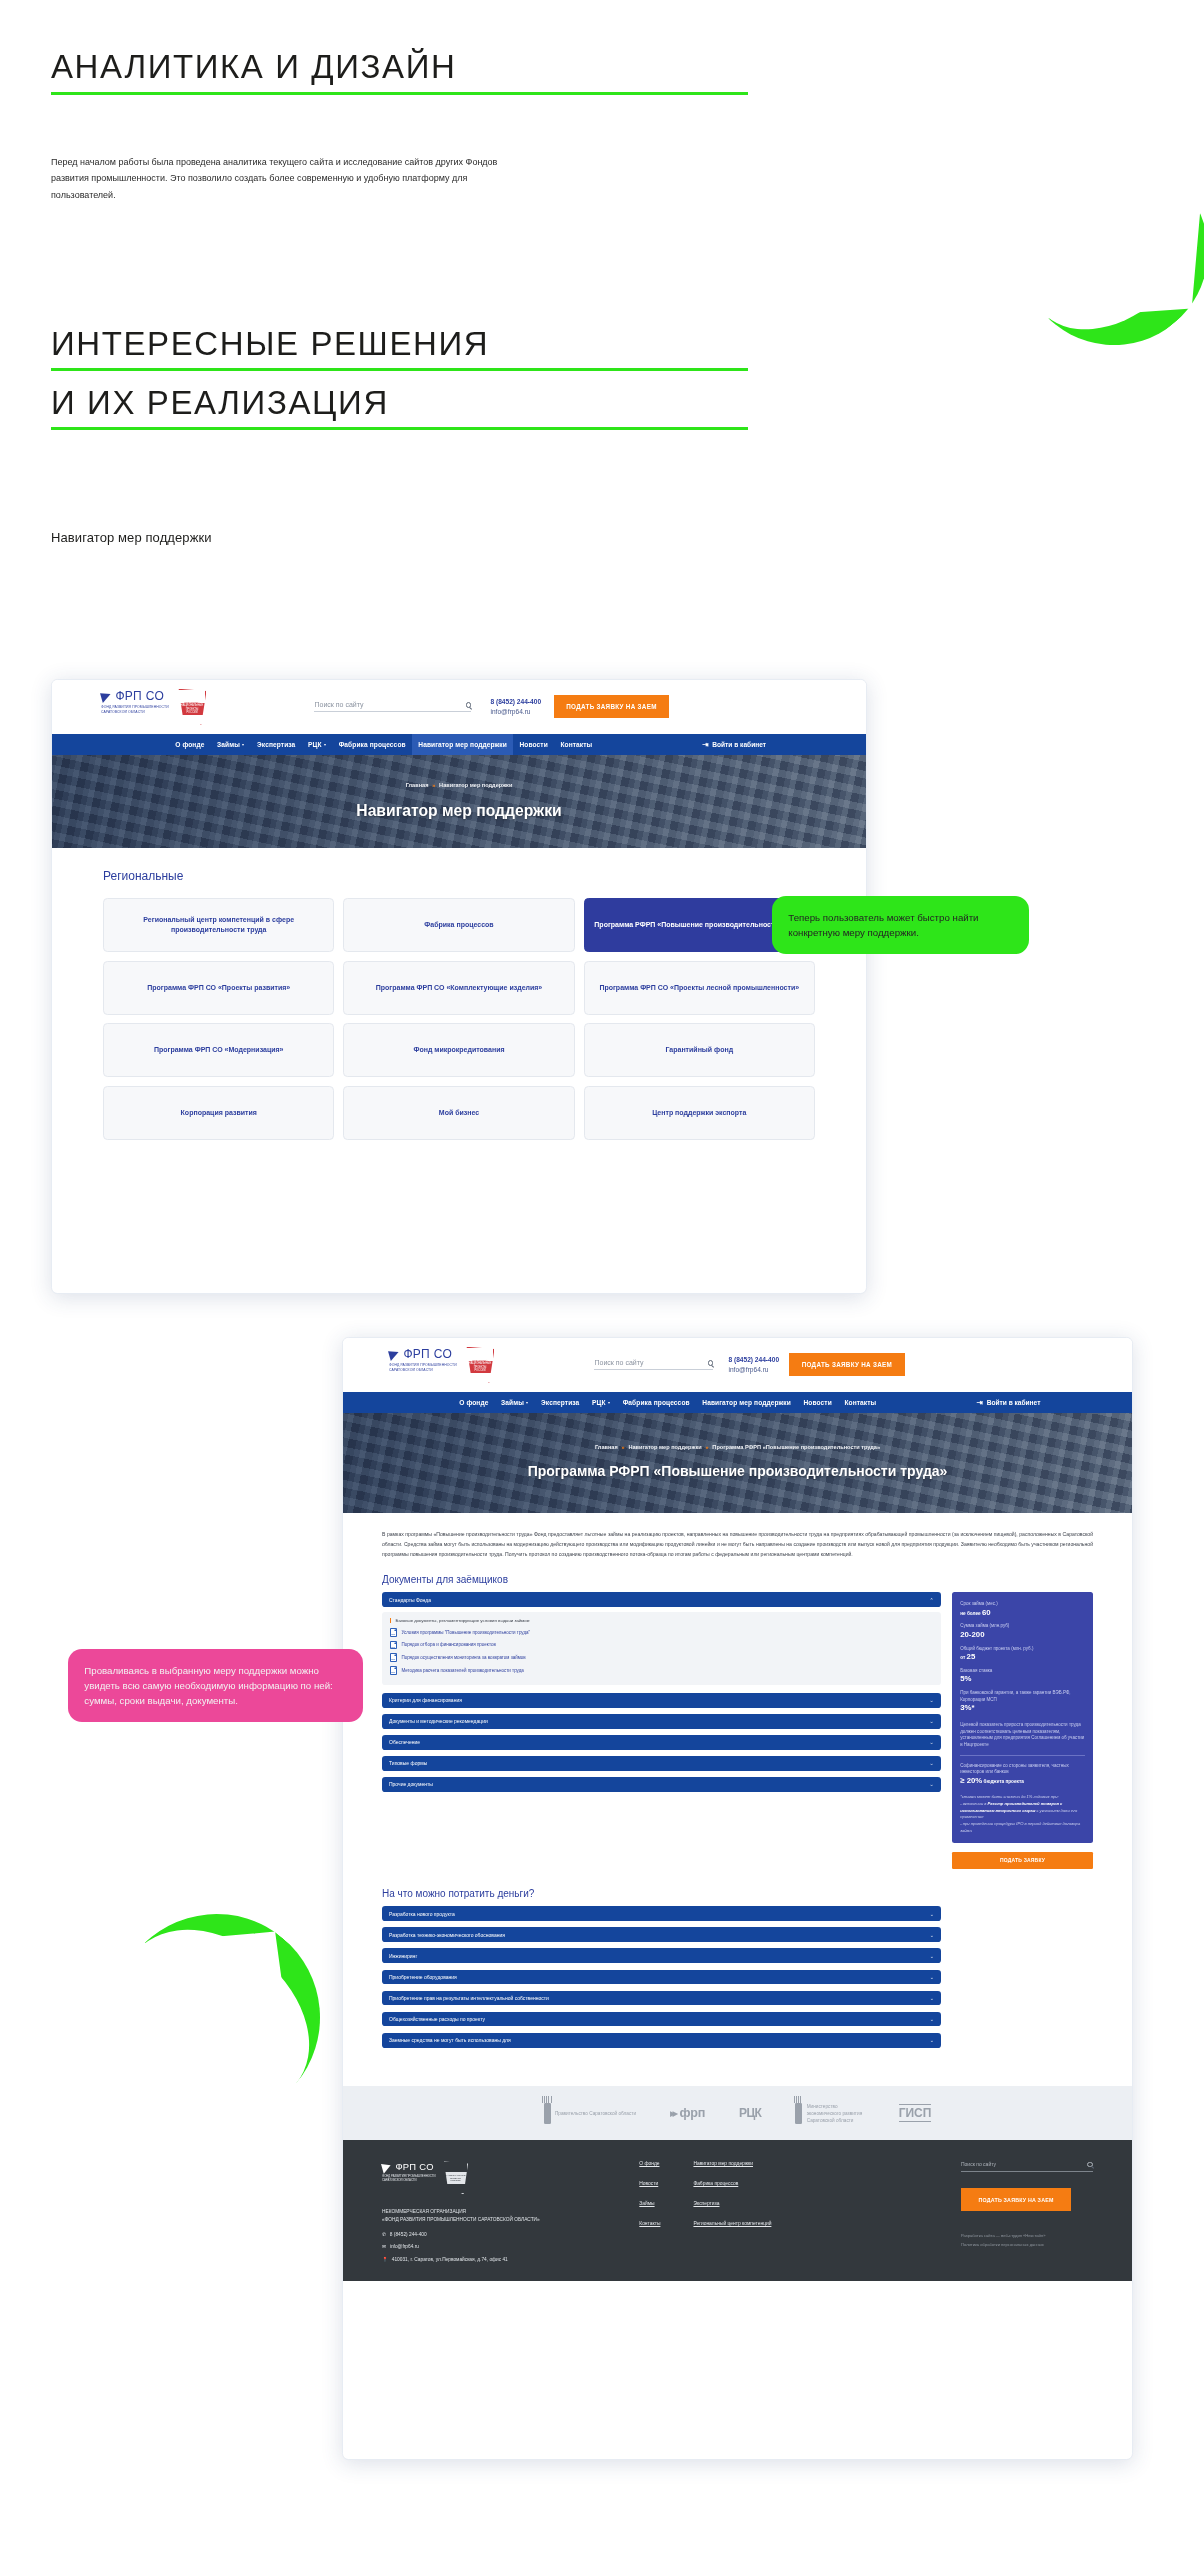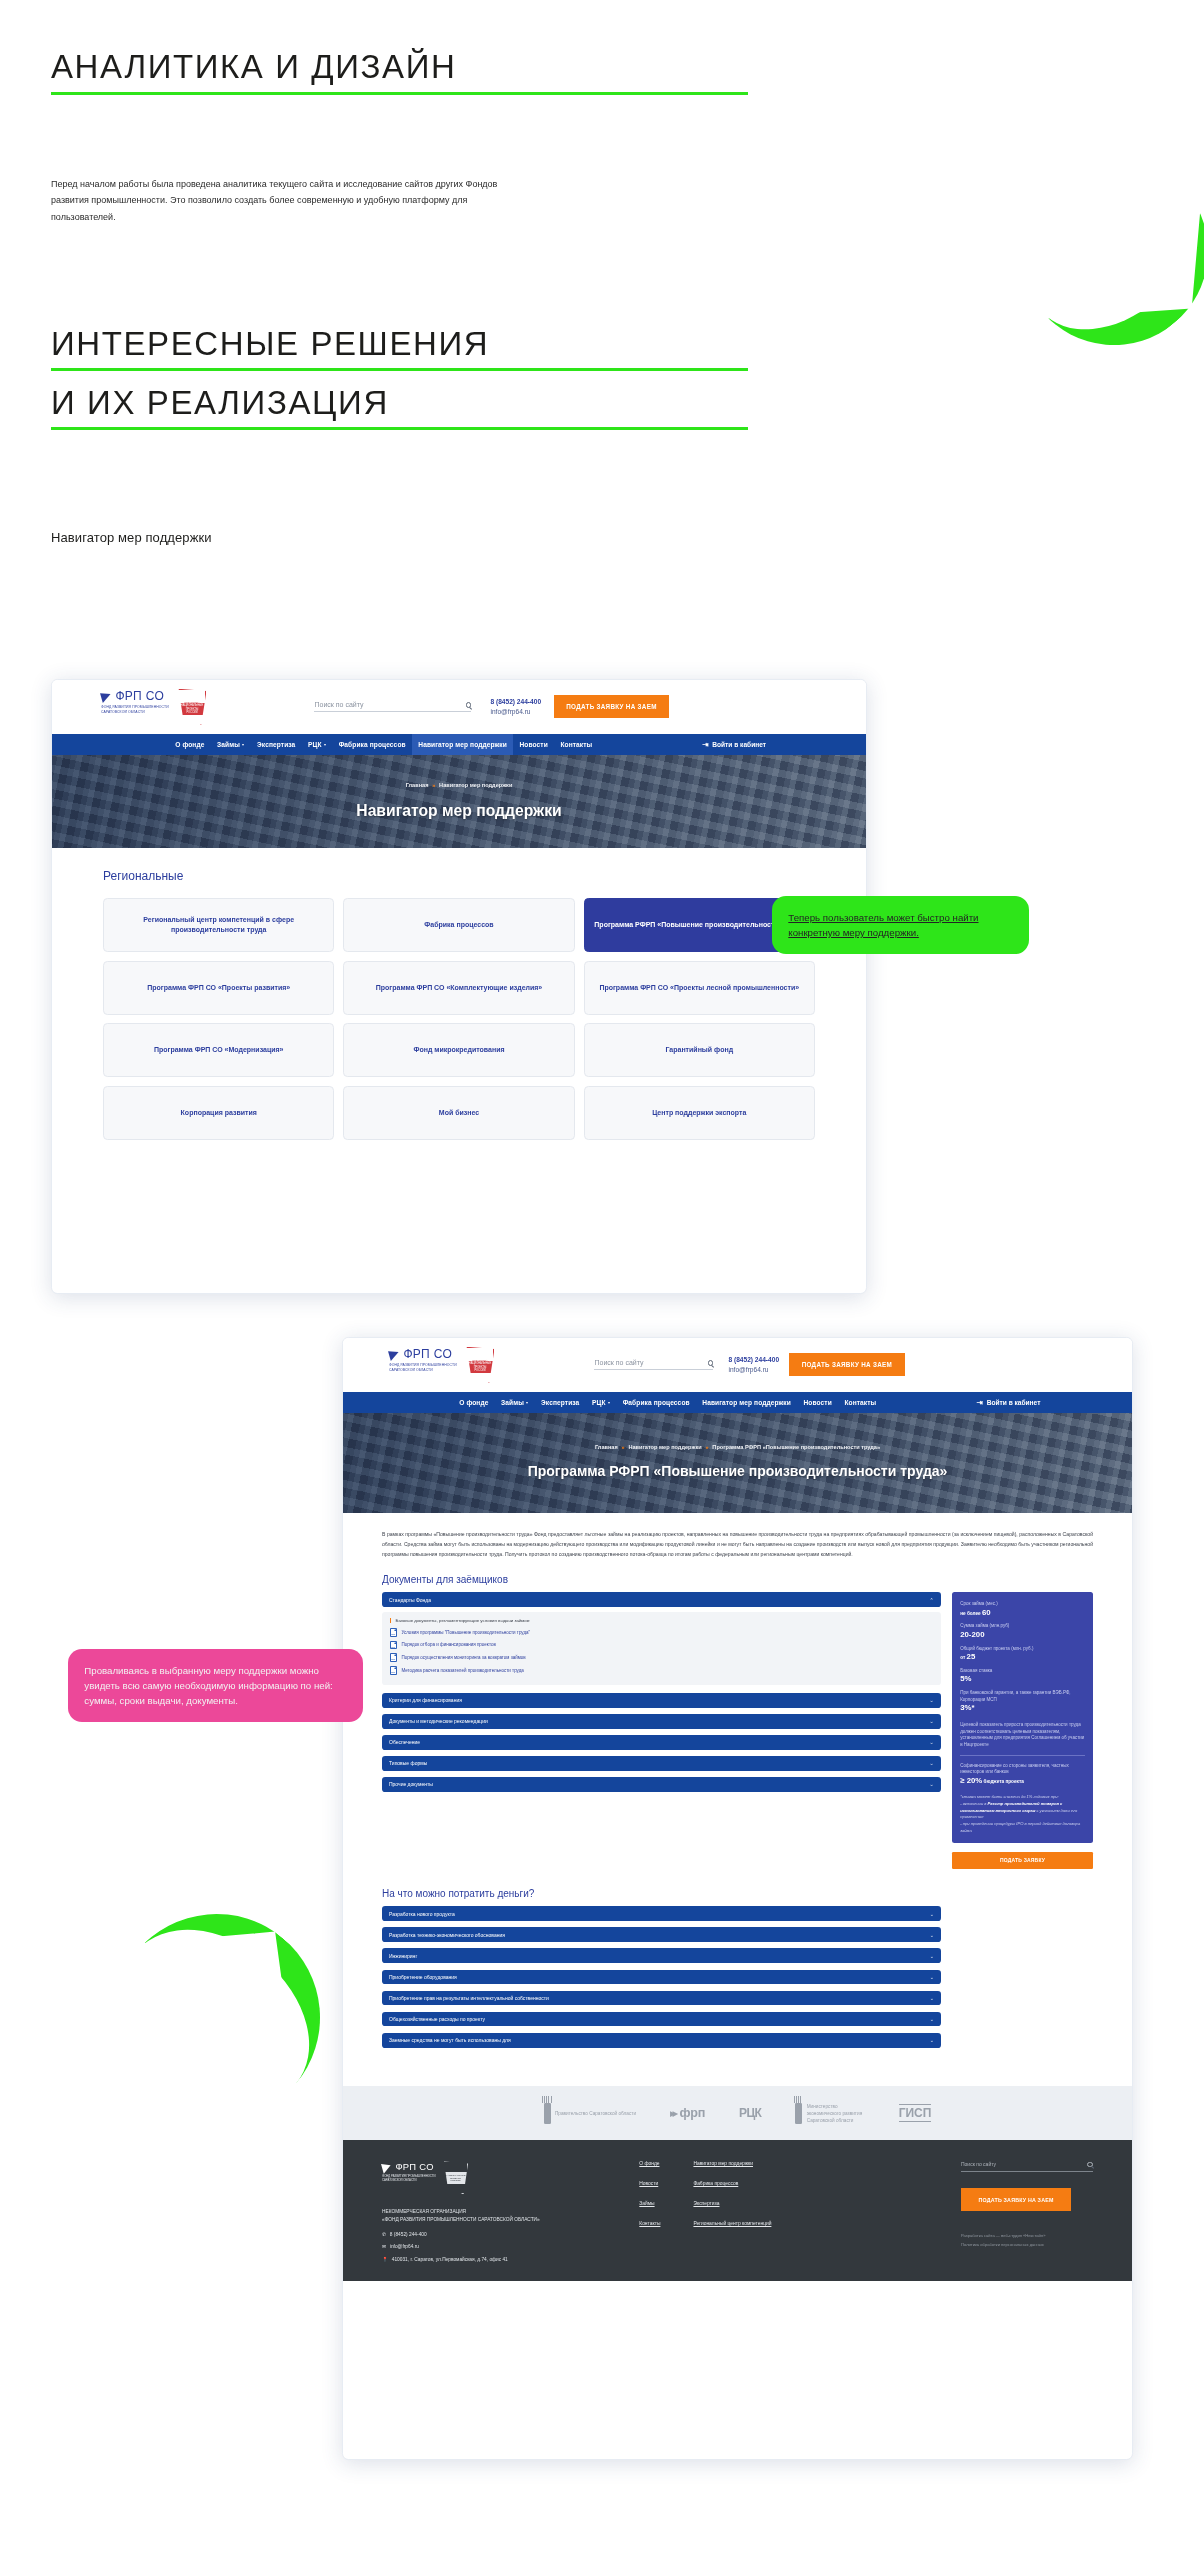--- a/index.html
+++ b/index.html
@@ -29,21 +29,21 @@
   .body-copy {
     font-size: 9px;
     line-height: 1.82;
     color: #2a2a2a;
     font-weight: 400;
   }
 
   
   #h1block { position: absolute; left: 51px; top: 49px; width: 703px; }
   #h1block .rule-green { width: 697px; margin-top: 7.5px; }
-  #p1 { position: absolute; left: 51px; top: 176px; width: 477px; }
+  #p1 { position: absolute; left: 51px; top: 154px; width: 477px; }
 
   
   #h2block { position: absolute; left: 51px; top: 326px; width: 703px; }
   #h2block .rule-green { width: 697px; margin-top: 6.3px; }
   #h2line2 { margin-top: 14px; }
 
   #sub1 { position: absolute; left: 51px; top: 530px; font-size: 13px; font-weight: 400; color: #1d1d1b; letter-spacing: 0.1px;}
   #p2 { position: absolute; left: 51px; top: 568px; width: 502px; }
 
   
@@ -77,21 +77,21 @@
   
   .bubble {
     position: absolute;
     border-radius: 14px;
     padding: 14px 16.3px;
     font-size: 9.7px;
     line-height: 1.55;
     font-weight: 400;
     z-index: 40;
   }
-  #bubble-green { background: #2ee519; color: #232323; left: 772px; top: 896px; width: 257px; text-decoration: underline; }
+  #bubble-green { background: #2ee519; color: #232323; left: 772px; top: 896px; width: 257px; }
   #bubble-dark  { background: #ec4899; color: #f2f2f2; left: 68px;  top: 1649px; width: 295px; }
 
   
   .mock {
     position: absolute;
     background: #fff;
     border-radius: 6.3px;
     box-shadow: 0 3.8px 21.3px rgba(40,60,110,.16);
     overflow: hidden;
     border: 0.6px solid #e7ecf3;

